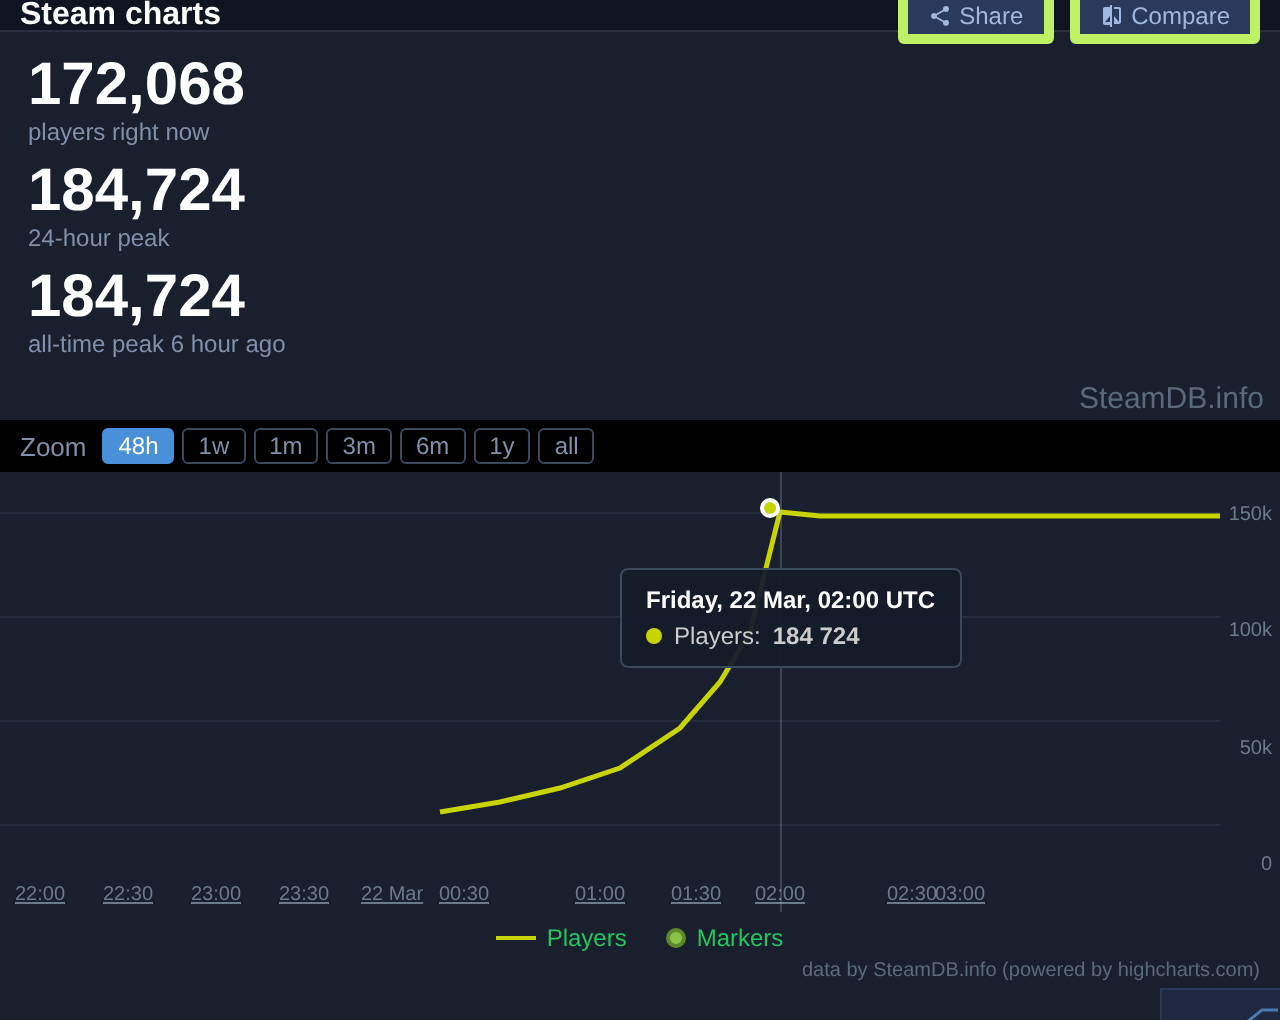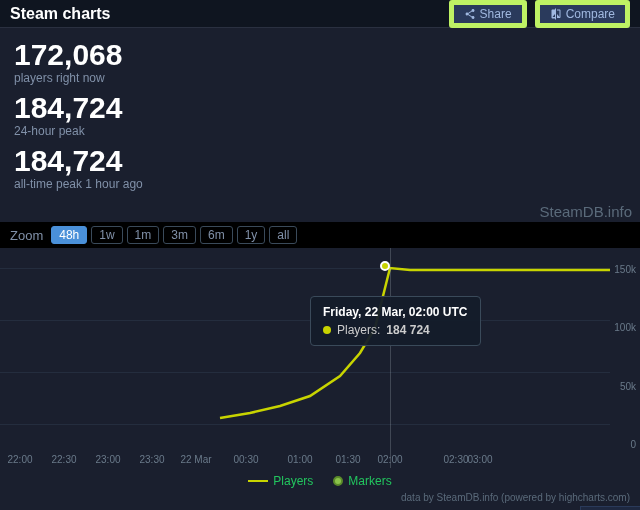--- a/index.html
+++ b/index.html
@@ -13,21 +13,21 @@
     }
 
     
     .header {
       background: #0f1520;
       padding: 4px 10px;
       display: flex;
       align-items: center;
       justify-content: space-between;
       border-bottom: 1px solid #2a3040;
-      height: 28px;
+      height: 16px;
     }
     .header-title {
       font-size: 16px;
       font-weight: bold;
       color: #fff;
     }
     .header-buttons {
       display: flex;
       gap: 8px;
     }
@@ -229,20 +229,21 @@
       right: 0;
       height: 18px;
       display: flex;
       align-items: center;
     }
     .xaxis-label {
       position: absolute;
       font-size: 10px;
       color: #6a7a8a;
       transform: translateX(-50%);
+      text-decoration: underline;
     }
 
     
     .yaxis {
       position: absolute;
       right: 4px;
       top: 16px;
       bottom: 18px;
       display: flex;
       flex-direction: column;
@@ -288,21 +289,21 @@
   <div class="stat-item">
     <div class="stat-number">172,068</div>
     <div class="stat-label">players right now</div>
   </div>
   <div class="stat-item">
     <div class="stat-number">184,724</div>
     <div class="stat-label">24-hour peak</div>
   </div>
   <div class="stat-item">
     <div class="stat-number">184,724</div>
-    <div class="stat-label">all-time peak 1 hour ago</div>
+    <div class="stat-label">all-time peak 6 hour ago</div>
   </div>
 </div>
 
 <div class="steamdb-attr">
   <span>SteamDB.info</span>
 </div>
 
 <div class="zoom-bar">
   <span class="zoom-label">Zoom</span>
   <button class="zoom-btn active">48h</button>
@@ -345,21 +346,21 @@
       <strong>184 724</strong>
     </div>
   </div>
 
   <div class="xaxis">
     <span class="xaxis-label" style="left:20px;">22:00</span>
     <span class="xaxis-label" style="left:64px;">22:30</span>
     <span class="xaxis-label" style="left:108px;">23:00</span>
     <span class="xaxis-label" style="left:152px;">23:30</span>
     <span class="xaxis-label" style="left:196px;">22 Mar</span>
-    <span class="xaxis-label" style="left:246px;">00:30</span>
+    <span class="xaxis-label" style="left:232px;">00:30</span>
     <span class="xaxis-label" style="left:300px;">01:00</span>
     <span class="xaxis-label" style="left:348px;">01:30</span>
     <span class="xaxis-label" style="left:390px;">02:00</span>
     <span class="xaxis-label" style="left:456px;">02:30</span>
     <span class="xaxis-label" style="left:480px;">03:00</span>
   </div>
 </div>
 
 <div class="bottom-section">
 

